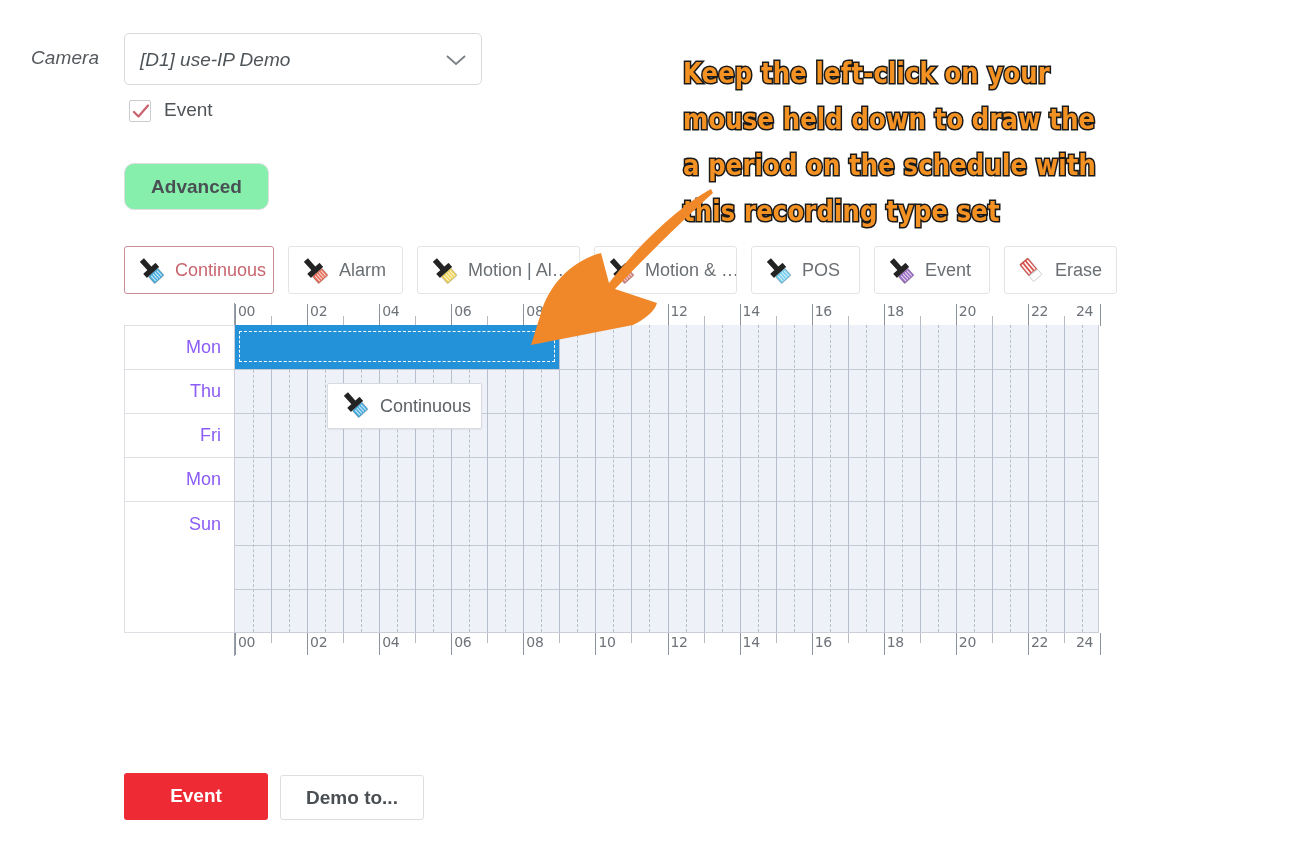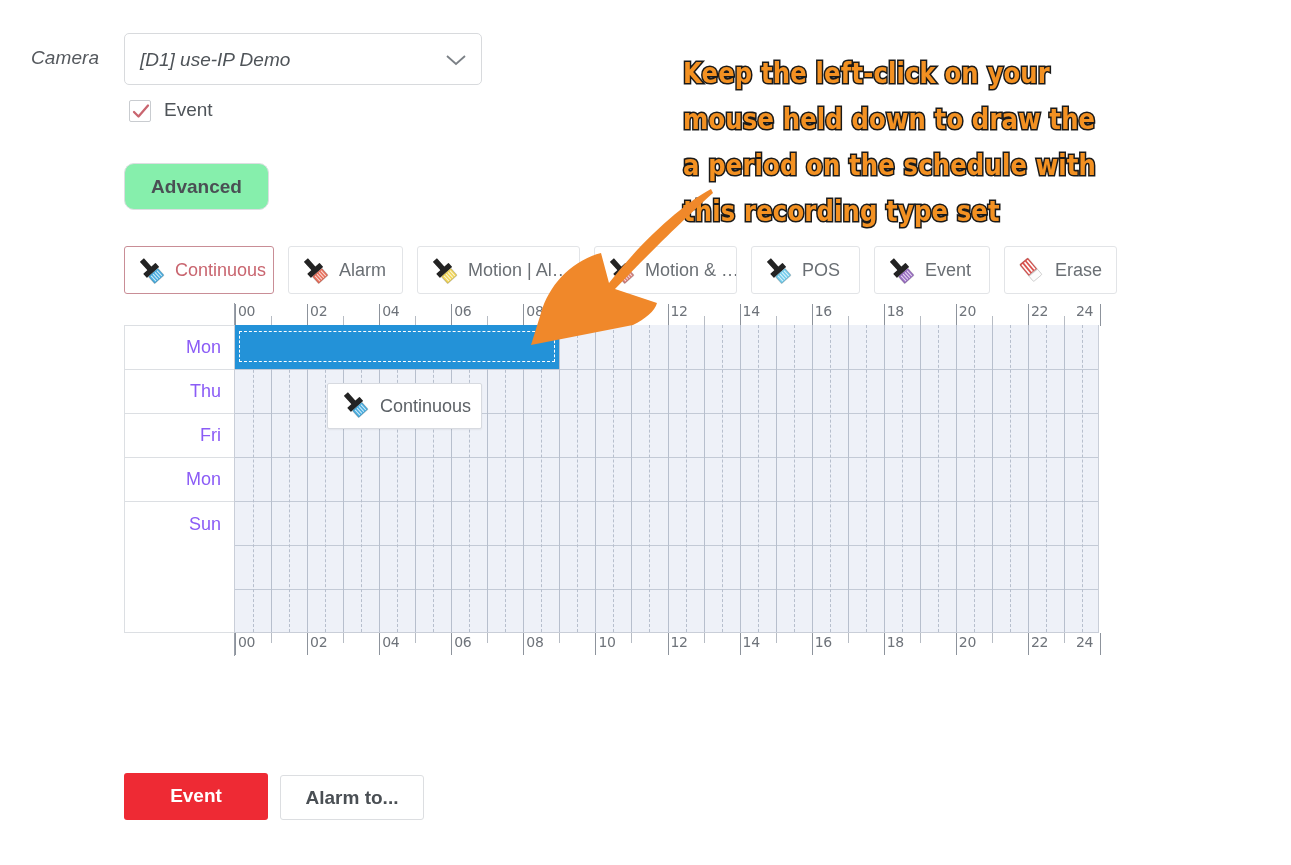--- a/index.html
+++ b/index.html
@@ -585,21 +585,21 @@
           <rect x="8.6" y="18.2" width="12.6" height="9.4" rx="0.6" fill="none" stroke="rgba(0,0,0,.18)"></rect>
         </g>
       </svg></span>
   <span class="lbl">Continuous</span>
 </div>
 
 <div id="save-btn">
   <span>Event</span>
 </div>
 <div id="copy-btn">
-  <span>Alarm to...</span>
+  <span>Demo to...</span>
 </div>
 
 <div id="annotation">
     <div class="line">Keep the left-click on your</div>
     <div class="line">mouse held down to draw the</div>
     <div class="line">a period on the schedule with</div>
     <div class="line">this recording type set</div>
   </div>
 <div id="arrow">
   <svg width="230" height="180" viewBox="0 0 230 180">

